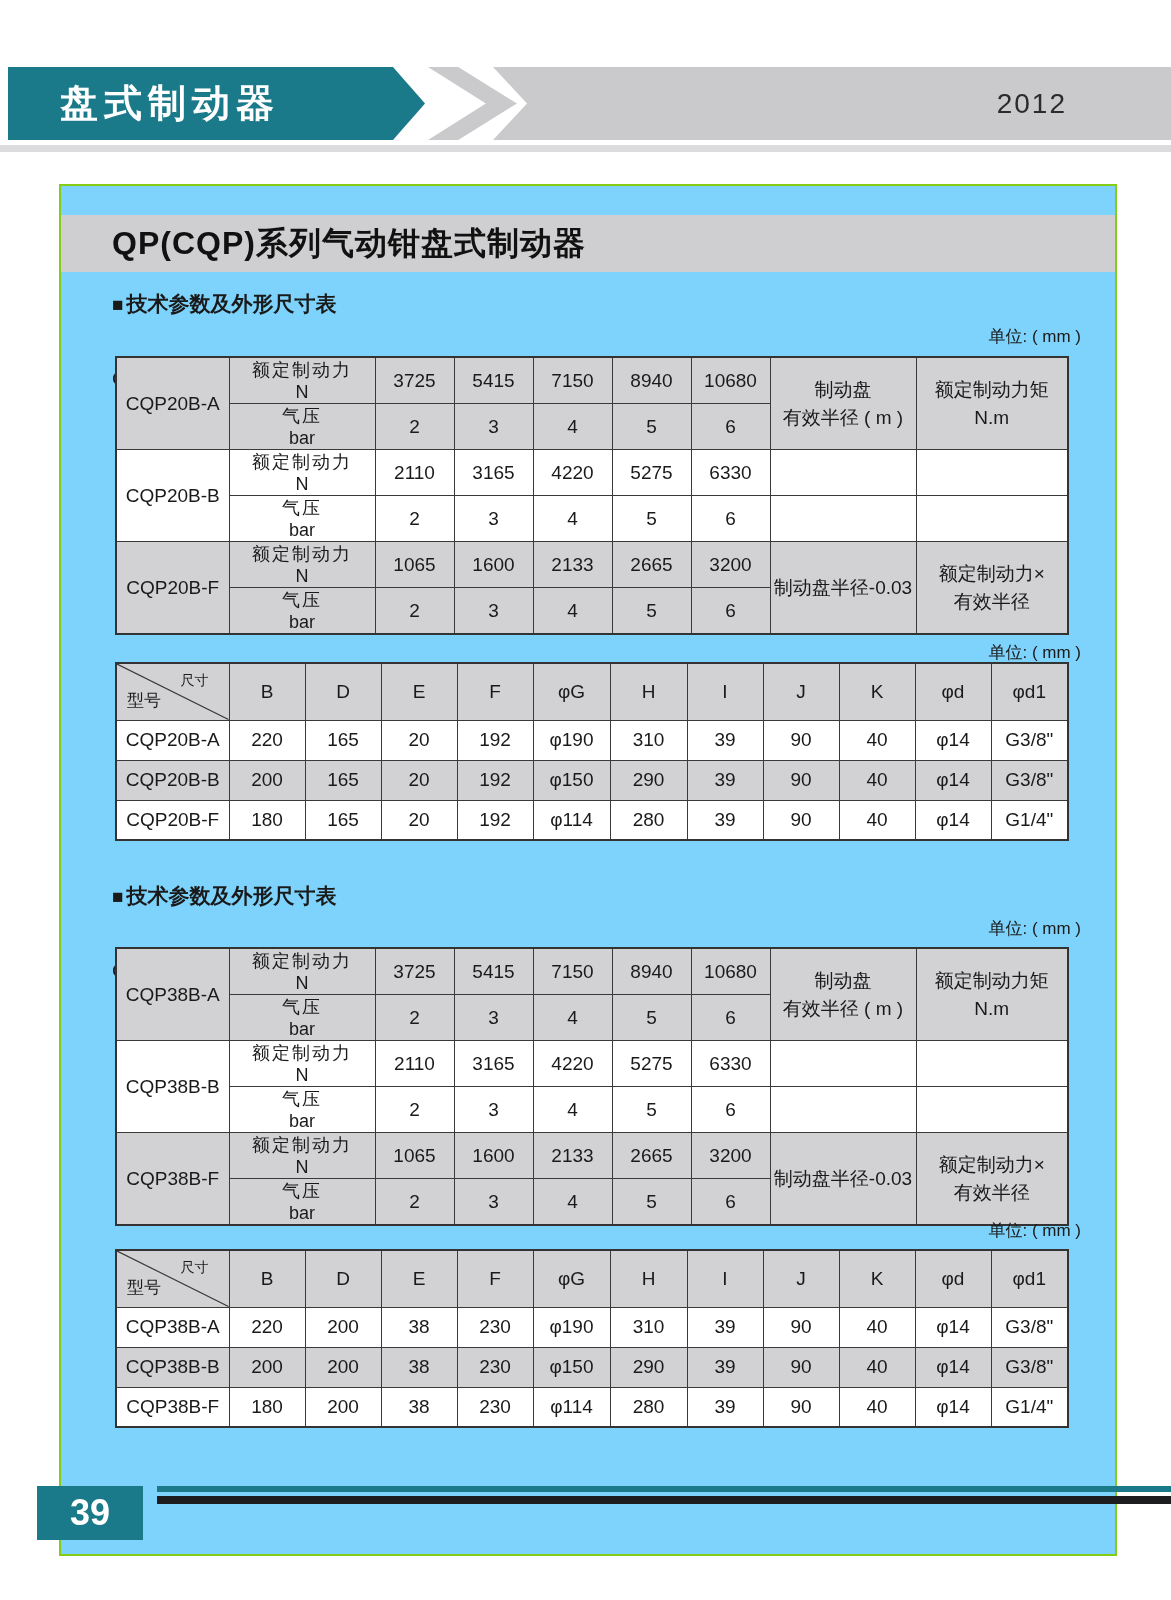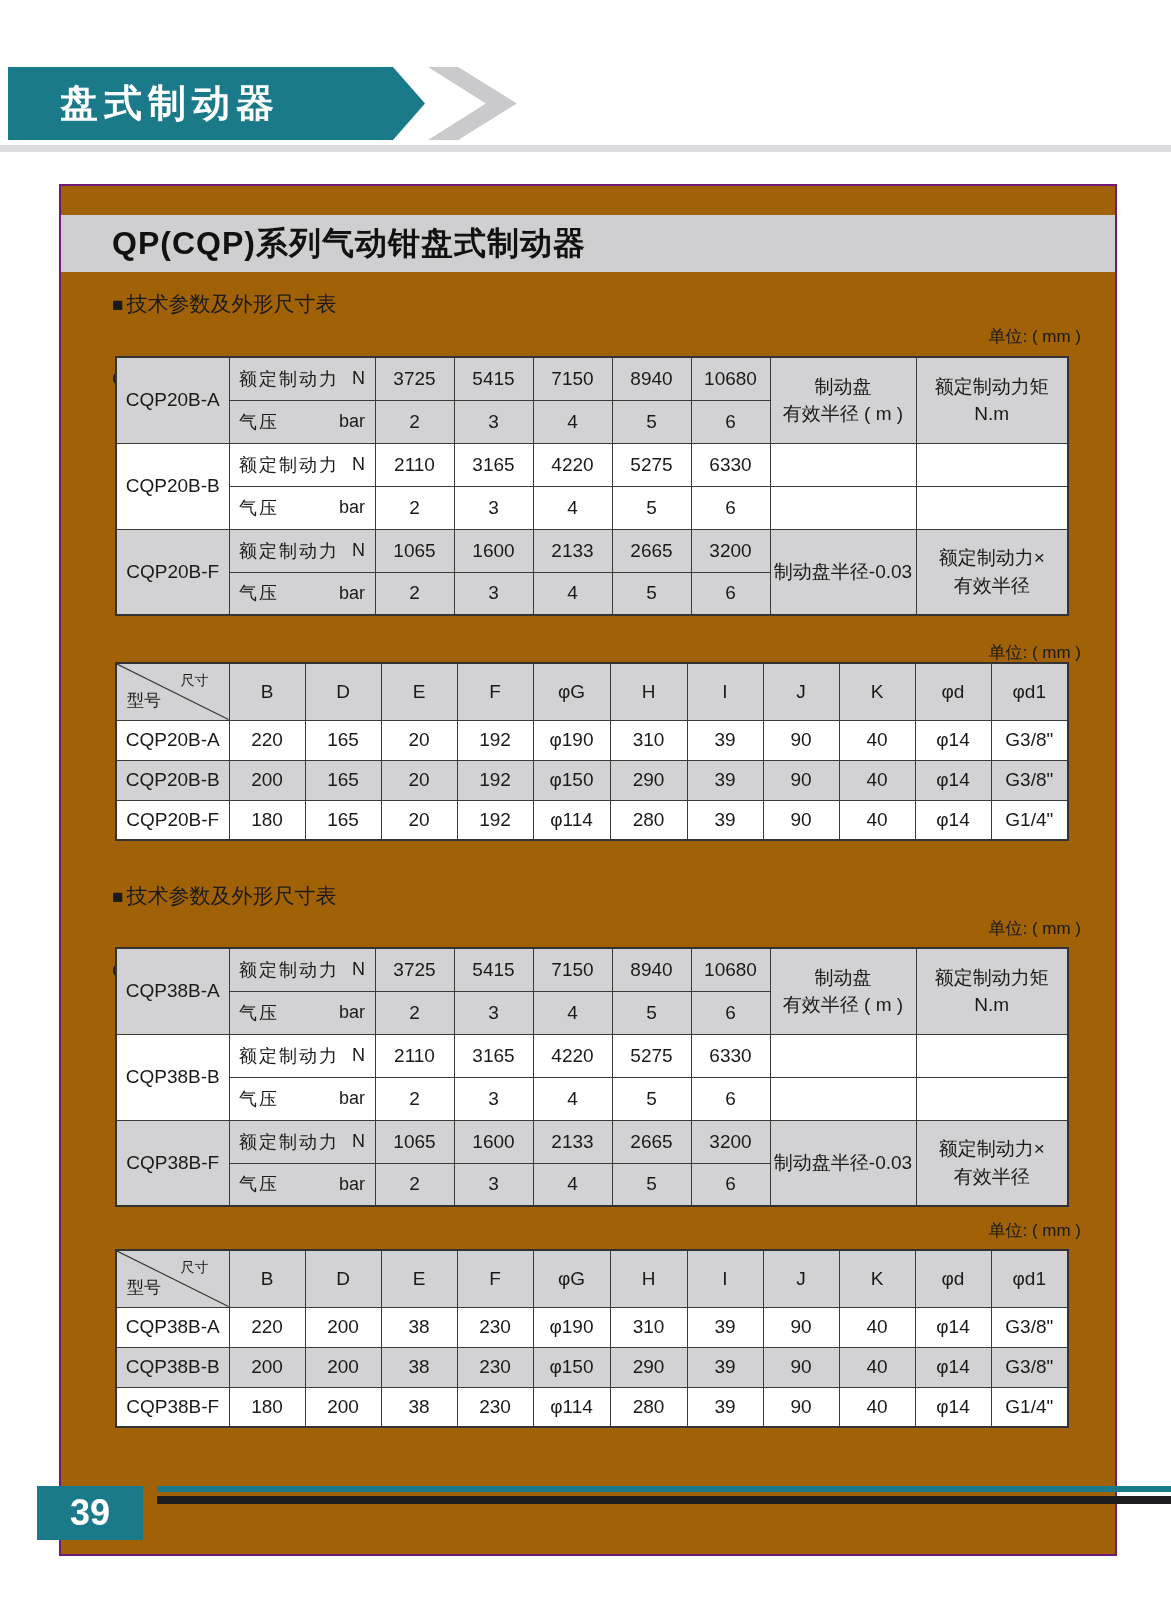--- a/index.html
+++ b/index.html
@@ -12,39 +12,39 @@
                  clip-path:polygon(0 0,385px 0,100% 50%,385px 100%,0 100%); display:flex; align-items:center; }
   .banner-teal .txt { color:#fff; font-size:38px; font-weight:bold; letter-spacing:6px; padding-left:52px; white-space:nowrap; }
   .banner-chevron { position:absolute; left:428px; top:67px; width:89px; height:73px; background:#cacacc;
                  clip-path:polygon(0 0,34% 0,100% 50%,34% 100%,0 100%,65% 50%); }
   .banner-band { position:absolute; left:493px; top:67px; width:678px; height:73px; background:#cacacc;
                  clip-path:polygon(0 0,100% 0,100% 100%,0 100%,34px 50%); }
   .banner-band .year { position:absolute; right:104px; top:0; line-height:73px; font-size:28px; color:#2b2b2b; letter-spacing:2px; }
   .header-divider { position:absolute; left:0; top:145px; width:1171px; height:7px; background:#dcdcdf; }
 
   
-  .content-box { position:absolute; left:59px; top:184px; width:1058px; height:1372px; background:#a16207; border:2px solid #701a75; }
+  .content-box { position:absolute; left:59px; top:184px; width:1058px; height:1372px; background:#7dd3fc; border:2px solid #84cc16; }
   .title-band { position:absolute; left:0; top:29px; width:100%; height:57px; background:#cfcfd1; }
   .title-band .t { line-height:57px; padding-left:51px; font-size:32px; font-weight:bold; letter-spacing:1px; color:#111; white-space:nowrap; }
 
-  .sec-head { position:absolute; left:51px; font-size:21px; font-weight:normal; white-space:nowrap; }
+  .sec-head { position:absolute; left:51px; font-size:21px; font-weight:bold; white-space:nowrap; }
   .sec-head .bullet { font-size:19px; margin-right:3px; }
   .model-label { position:absolute; left:51px; font-size:19px;margin-top:44px; }
   .unit-label  { position:absolute; right:34px; font-size:17px; }
 
   
   table { position:absolute; left:54px; border-collapse:collapse; table-layout:fixed; background:#fff; }
   td, th { border:1px solid #3a3a3a; text-align:center; vertical-align:middle; font-weight:normal;
            overflow:hidden; padding:0; }
   .ptable { width:952px; border:2px solid #333; }
   .ptable tr { height:43px; }
   .ptable td { font-size:19px; background:#fff; }
   .ptable tr.g1 td, .ptable tr.g3 td { background:#d2d2d4; }
   .ptable tr.g2 td { background:#fff; }
-  .lblwrap { display:flex; justify-content:space-between; align-items:center; width:126px; margin:0 auto; font-size:18px; }
+  .lblwrap { display:flex; justify-content:space-between; align-items:center; width:126px; margin:0 auto; font-size:18px;flex-direction:column; }
   .lblwrap .cn { letter-spacing:2px; white-space:nowrap; }
   .rcell { font-size:17px; line-height:1.45; }
 
   .dtable { width:952px; border:2px solid #333; font-size:19px; }
   .dtable tr.hdr { height:57px; }
   .dtable tr.body { height:40px; }
   .dtable tr.hdr th, .dtable tr.hdr td { background:#d2d2d4; }
   .dtable tr.body td { background:#fff; }
   .dtable tr.body.shade td { background:#d2d2d4; }
   .corner { position:relative; }
@@ -64,20 +64,23 @@
 </style>
 </head>
 <body>
 
 <div id="page">
 
   <div class="banner-teal">
     <span class="txt">盘式制动器</span>
   </div>
   <div class="banner-chevron"></div>
+  <div class="banner-band">
+    <span class="year">2012</span>
+  </div>
   <div class="header-divider"></div>
 
   <div class="content-box">
 
     <div class="title-band">
       <div class="t">QP(CQP)系列气动钳盘式制动器</div>
     </div>
 
     <div class="sec-head sh1">
       <span class="bullet">■</span><span>技术参数及外形尺寸表</span>

